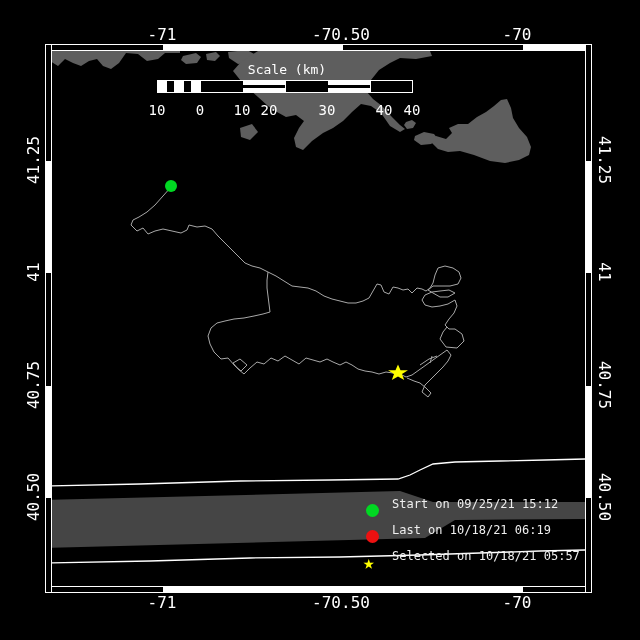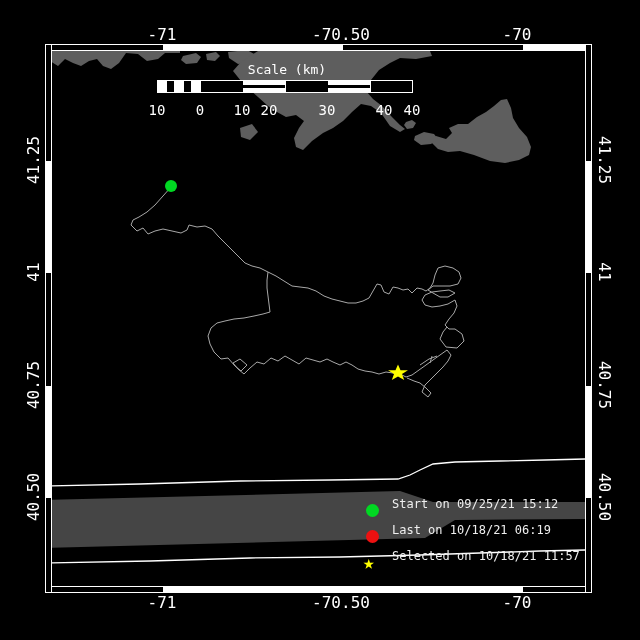--- a/index.html
+++ b/index.html
@@ -143,17 +143,17 @@
     <div class="legend-row">
       <span class="legend-marker">
         <span class="dot dot-red"></span>
       </span>
       <span class="legend-label">Last on 10/18/21 06:19</span>
     </div>
     <div class="legend-row">
       <span class="legend-marker">
         <span class="star-glyph">★</span>
       </span>
-      <span class="legend-label">Selected on 10/18/21 11:57</span>
+      <span class="legend-label">Selected on 10/18/21 05:57</span>
     </div>
   </div>
 
 </div>
 
 </body></html>

